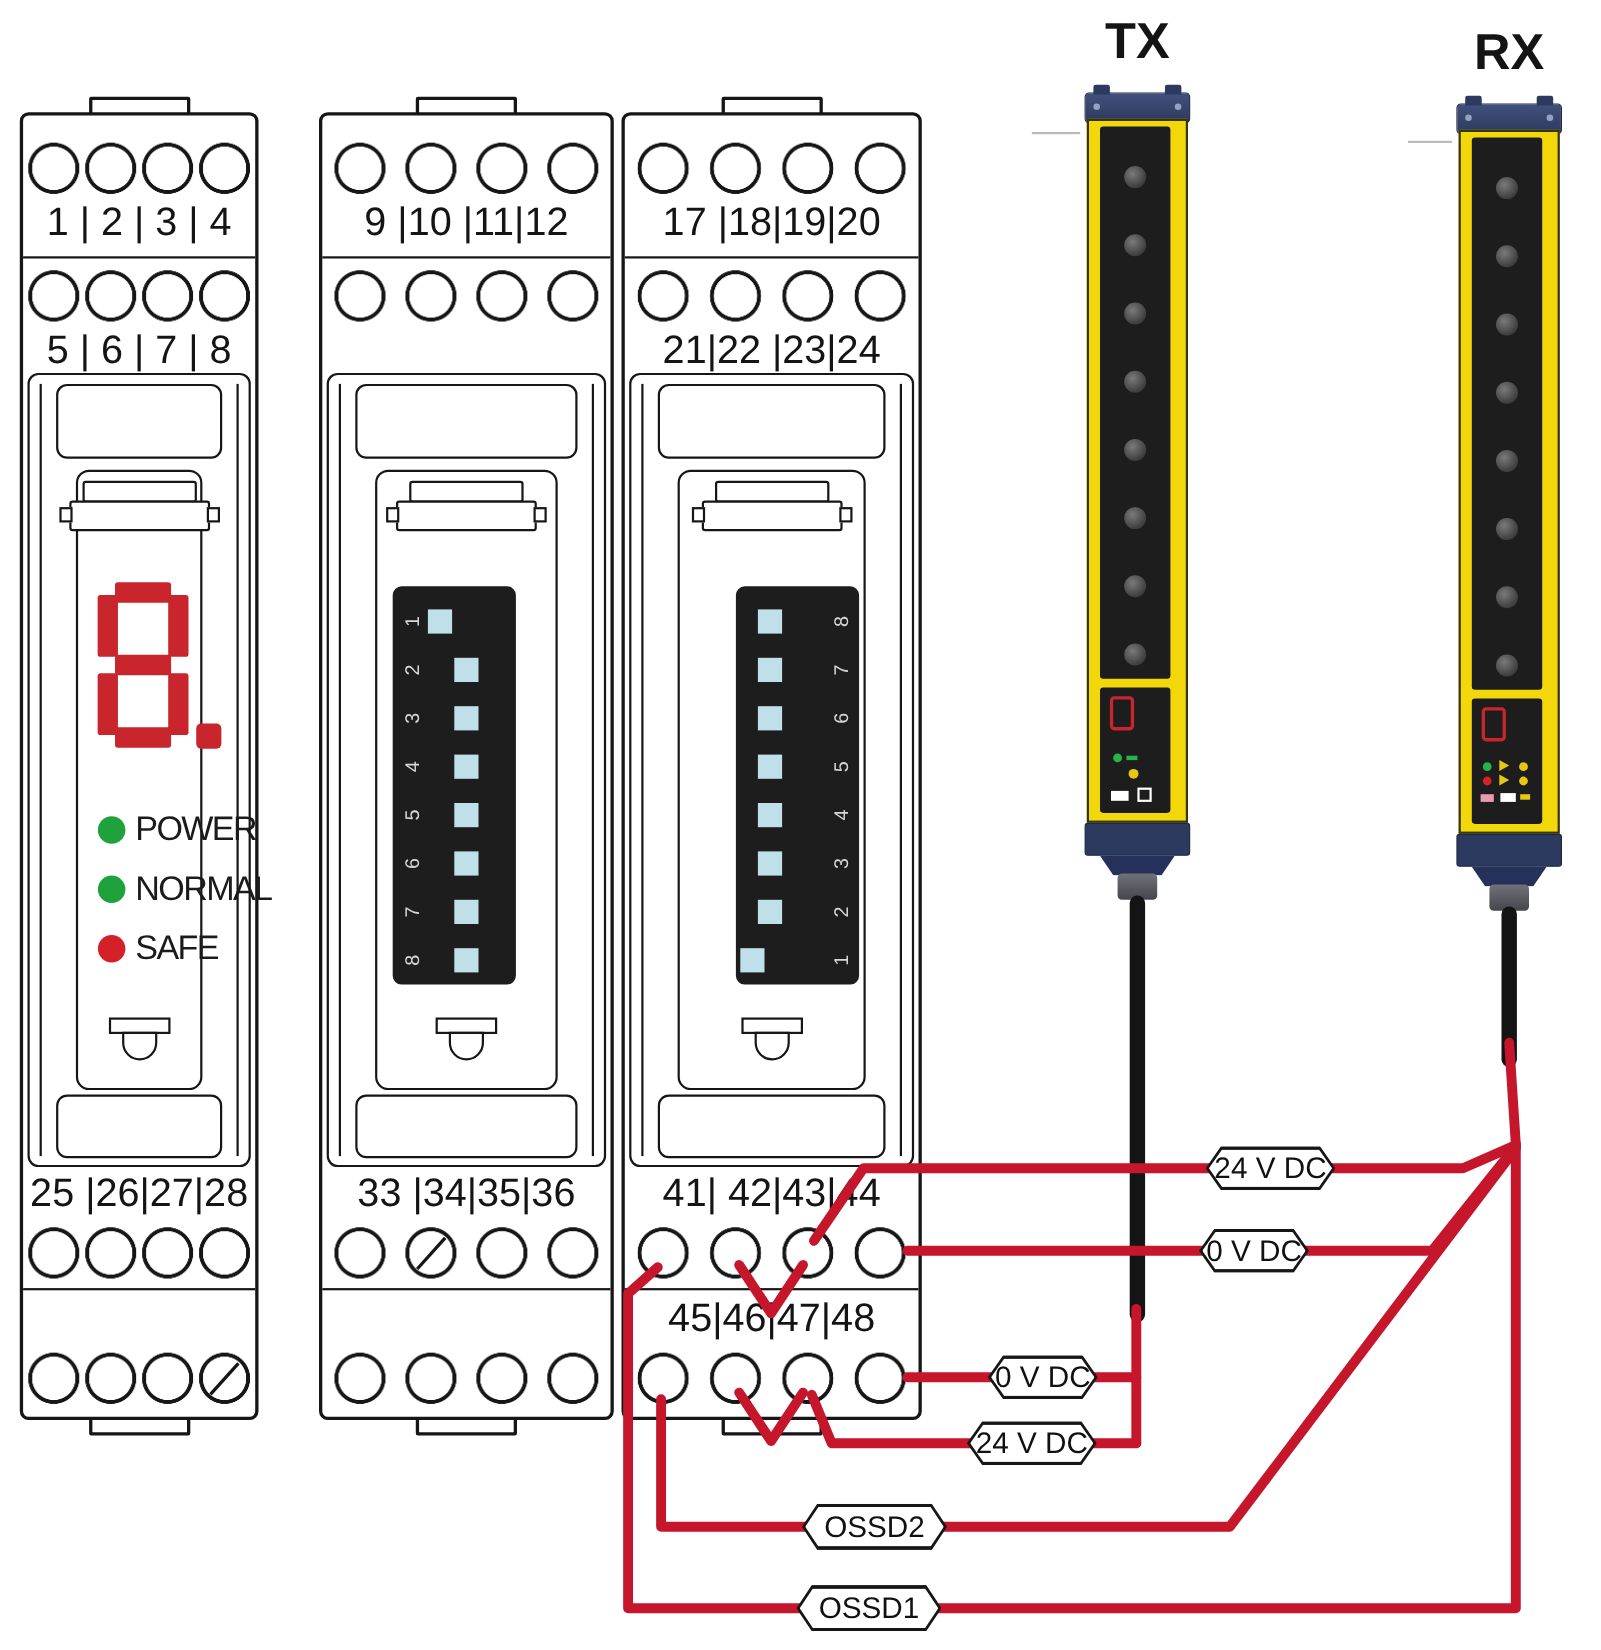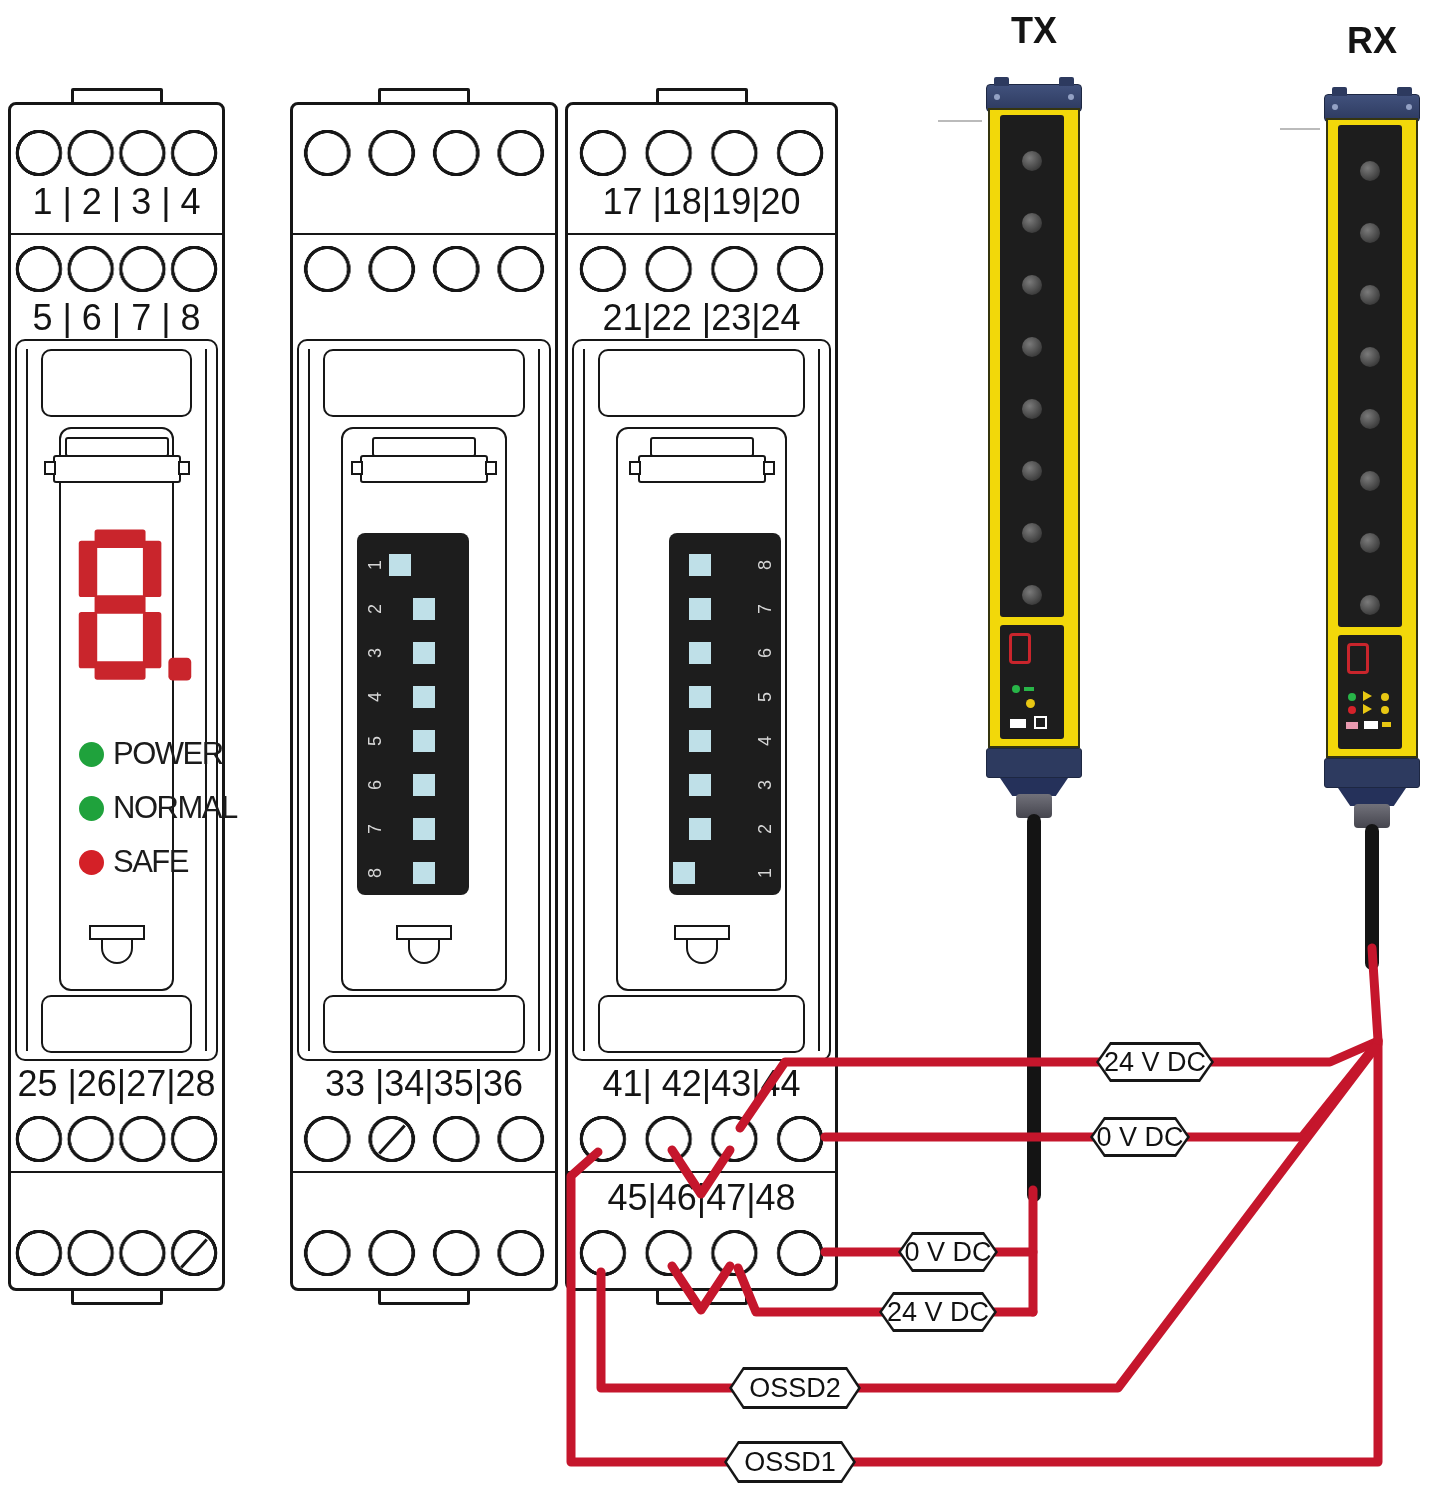--- a/index.html
+++ b/index.html
@@ -2,21 +2,21 @@
 <html style="--wire: #c5162c; --yellow: #f2d80a; --navy: #2d3a5f; --strip-black: #1d1d1d; --led-green: #1fa23c; --led-red: #d42027; --seg-red: #c9252c; --dip-cyan: #bfe0e8; --cable-black: #141414;"><head>
 <meta charset="utf-8">
 <style>
   *{margin:0;padding:0;box-sizing:border-box}
   html,body{background:#fff}
   body{font-family:"Liberation Sans",sans-serif;color:#161616}
   #stage{position:relative;width:1455px;height:1500px;background:#fff;overflow:hidden}
 
   
   .module{position:absolute;top:88px;height:1217px}
-  #m1{left:8px;width:217px}
+  #m1{left:18px;width:217px}
   #m2{left:290px;width:268px}
   #m3{left:565px;width:273px}
   .tab{position:absolute;left:50%;transform:translateX(-50%);width:92px;height:20px;border:3px solid #161616;background:#fff;border-radius:2px}
   .tab-top{top:0}
   .tab-bot{bottom:0}
   .mbody{position:absolute;top:14px;bottom:14px;left:0;right:0;border:3px solid #161616;border-radius:8px;background:#fff;z-index:1}
   .ports{position:absolute;left:2px;right:2px;height:52px;
     background-image:radial-gradient(circle 23px at 50% 50%,#fff 0 19.5px,#161616 20px 23px,transparent 23.5px);
     background-size:25% 100%;background-repeat:repeat-x}
   .p-r1{top:22px}.p-r2{top:138px}.p-r3{top:1008px}.p-r4{top:1122px}
@@ -65,21 +65,21 @@
   .dsw{position:absolute;top:11px;width:22px;height:22px;background:var(--dip-cyan,#bfe0e8)}
   .dip-left .dsw{left:56px}
   .dip-left .shift .dsw{left:32px}
   .dip-right .dsw{left:20px}
   .dip-right .shift .dsw{left:4px}
 
   
   .device{position:absolute;z-index:2;width:100px}
   #tx{left:984px;top:10px;height:1195px}
   #rx{left:1322px;top:20px;height:960px}
-  .dev-label{position:absolute;top:0;left:-20px;width:140px;text-align:center;font-size:36px;font-weight:600;color:#141414}
+  .dev-label{position:absolute;top:0;left:-20px;width:140px;text-align:center;font-size:46px;font-weight:600;color:#141414}
   .align-tick{position:absolute;height:2px;background:#bbb}
   #tx .align-tick{left:-46px;width:44px;top:110px}
   #rx .align-tick{left:-42px;width:40px;top:108px}
   .cap-top{position:absolute;top:74px;left:2px;right:2px;height:28px;background:linear-gradient(#41517c,var(--navy,#2d3a5f));border:1.5px solid #1d2742;border-radius:4px}
   .cap-top .bump{position:absolute;top:-8px;width:15px;height:9px;background:var(--navy,#2d3a5f);border-radius:2px 2px 0 0}
   .cap-top .b1{left:7px}.cap-top .b2{right:7px}
   .cap-top .scr{position:absolute;width:6px;height:6px;border-radius:50%;background:#93a1c4;top:9px}
   .cap-top .s1{left:7px}.cap-top .s2{right:7px}
   .dev-body{position:absolute;top:98px;left:4px;right:4px;height:640px;background:var(--yellow,#f2d80a);border:2px solid #35350f}
   .strip{position:absolute;top:5px;left:10px;width:64px;height:502px;background:var(--strip-black,#1d1d1d);border-radius:3px}
@@ -166,20 +166,21 @@
           <span class="slash s-c4"></span>
         </div>
     </div>
   </div>
 
   <div class="module" id="m2">
     <div class="tab tab-top"></div>
     <div class="tab tab-bot"></div>
     <div class="mbody">
       <div class="ports p-r1"></div>
+      <div class="tlabel l-r1">9 |10 |11|12</div>
       <div class="hdiv d1"></div>
       <div class="ports p-r2"></div>
 
       <div class="center">
         <i class="rl"></i>
           <i class="rr"></i>
         <div class="blank-top"></div>
         <div class="face">
           <div class="latch-top">
               <i class="a"></i>

